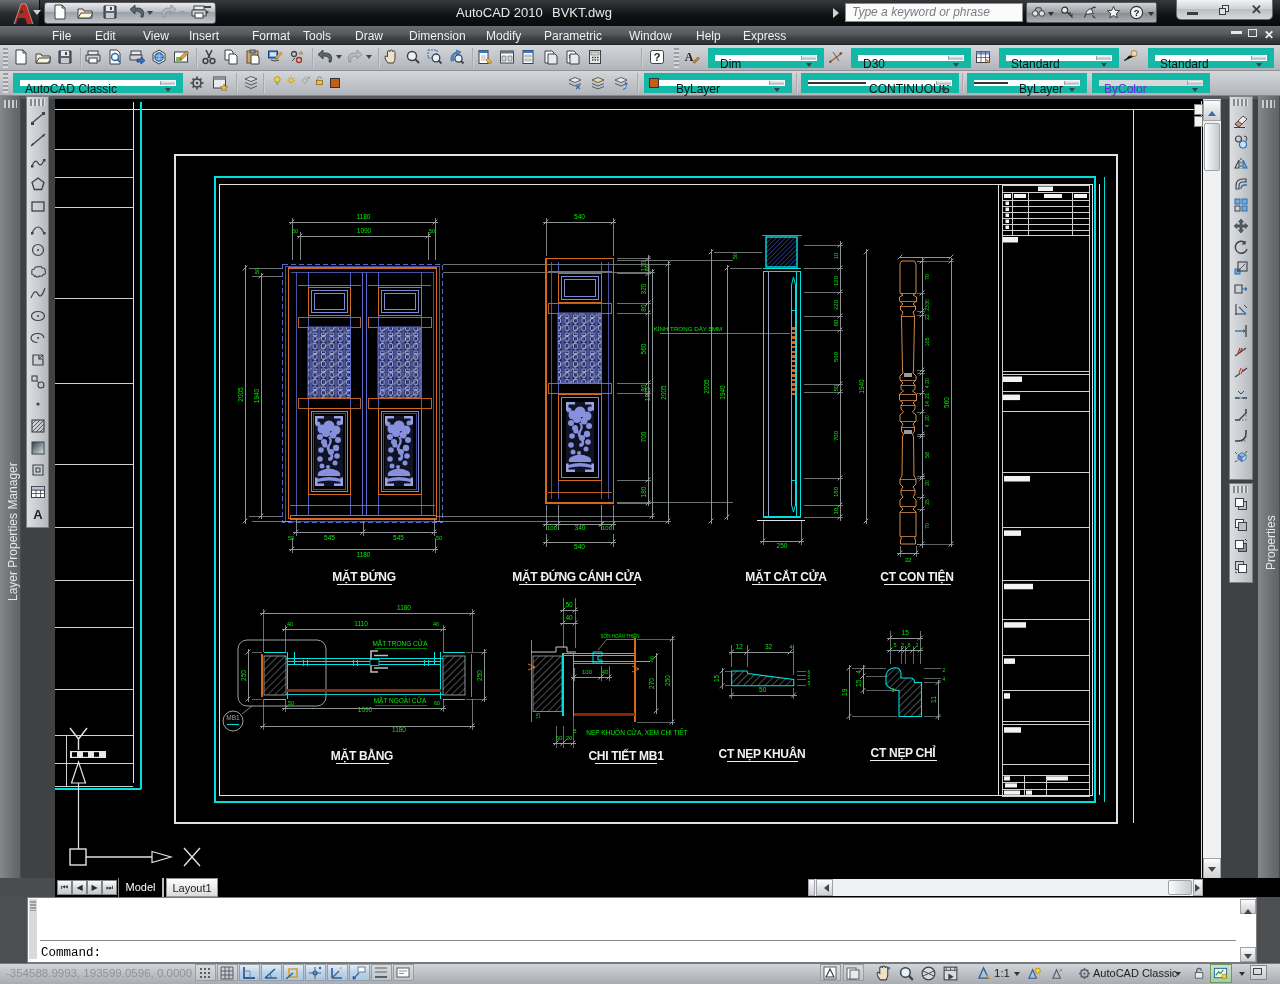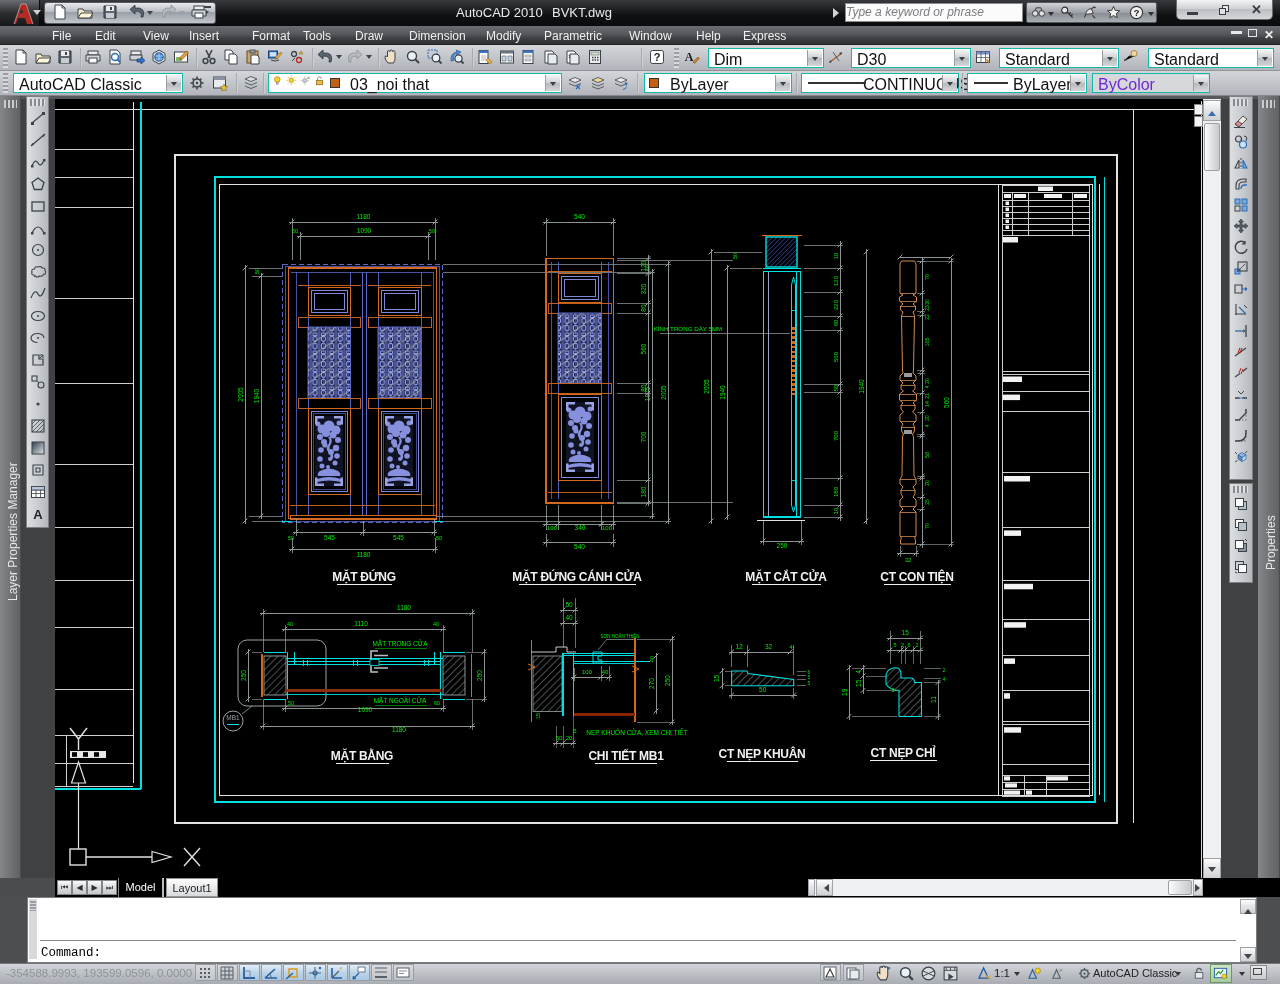--- a/index.html
+++ b/index.html
@@ -4,33 +4,33 @@
 html,body{width:1280px;height:984px;overflow:hidden;background:#000;
  font-family:"Liberation Sans",sans-serif;}
 #app{position:absolute;left:0;top:0;width:1280px;height:984px;background:#3f4143}
 .abs{position:absolute}
 
 #title{left:0;top:0;width:1280px;height:26px;background:linear-gradient(#38393c,#101113 60%,#0a0b0d)}
 #alogo{left:0;top:0;width:40px;height:26px;background:linear-gradient(#6a6d72,#2c2d30 50%,#17181a);border-right:1px solid #0a0a0a}
 #qat{left:44px;top:2px;width:172px;height:22px;background:linear-gradient(#e7e9ec,#b9bdc3 45%,#9aa0a8 46%,#c2c6cc);border-radius:3px;border:1px solid #57595c}
 .ttxt{top:5px;height:16px;color:#e8e9ea;font-size:13px}
 
-#search{left:845px;top:3px;width:178px;height:19px;background:#fbfbfb;border:1px solid #8a8d90;color:#7a7d80;font-style:italic;font-size:12px;line-height:17px;}
+#search{left:845px;top:3px;width:178px;height:19px;background:#fbfbfb;border:1px solid #8a8d90;color:#7a7d80;font-style:italic;font-size:12px;line-height:17px;padding-left:6px}
 #icpanel{left:1026px;top:2px;width:131px;height:21px;background:linear-gradient(#cfd2d6,#9da2a8 50%,#878c93 51%,#a9aeb4);border:1px solid #55575a;border-radius:2px}
 #winbtns{left:1176px;top:0px;width:97px;height:20px;background:linear-gradient(#f2f3f4,#d0d3d6 45%,#b8bcc0 46%,#d6d9dc);border:1px solid #6a6d70;border-top:none;border-radius:0 0 5px 5px}
 
 #menu{left:0;top:26px;width:1280px;height:19px;background:linear-gradient(#6a6d71,#55585c 45%,#3c3f42 70%,#2e3033);border-bottom:1px solid #202224}
 .mi{top:29px;color:#f0f0f0;font-size:12px}
 
 .tbrow{left:0;width:1280px;background:linear-gradient(#d4d6da,#c2c5ca 50%,#b1b5bb)}
 #tb1{top:45px;height:26px;border-bottom:1px solid #909398}
 #tb2{top:71px;height:25px;border-bottom:1px solid #85888c}
 .grip{width:5px;background:repeating-linear-gradient(#9a9da2 0 2px,#d8dade 2px 4px)}
 .vsep{width:2px;background:linear-gradient(90deg,#94979c,#e2e4e7)}
-.combo{background:#fff;border:1px solid #14b8a6;height:20px;font-size:16px;color:#111}
+.combo{background:#fff;border:7px solid #14b8a6;height:20px;font-size:12px;color:#111}
 .combo .ar{position:absolute;right:1px;top:1px;bottom:1px;width:15px;background:linear-gradient(#f4f5f6,#cdd0d4 50%,#b6babf 51%,#d2d5d9);border-left:1px solid #9a9da2}
 .ar:after{content:"";position:absolute;left:4px;top:7px;border:3.5px solid transparent;border-top:4.5px solid #3c3e40}
 .ctext{position:absolute;left:5px;top:2px;white-space:nowrap}
 
 .palstrip{width:21px;background:linear-gradient(90deg,#85878a,#6d6f72 60%,#606264);border-right:1px solid #4a4c4e}
 .vtext{position:absolute;transform:rotate(-90deg);transform-origin:0 0;color:#e6e7e8;font-size:12px;white-space:nowrap}
 .vtb{background:linear-gradient(90deg,#dddfe2,#c8cbcf 55%,#b4b8bd);border:1px solid #7d8084}
 
 #tabrow{left:0;top:878px;width:1280px;height:19px;background:#000}
 .navb{top:2px;width:15px;height:15px;background:linear-gradient(#fafafa,#dadcde 50%,#c6c9cc);border:1px solid #808386;color:#2c2e30;font-size:8px;text-align:center;line-height:13px}
@@ -117,24 +117,20 @@
       <span class="ctext">Standard</span>
       <span class="ar"></span>
     </div>
     <div class="abs grip" style="left:3px;top:73px;height:20px"></div>
     <div class="abs combo" style="left:13px;top:73px;width:170px;background:#fff;color:#111">
       <span class="ctext">AutoCAD Classic</span>
       <span class="ar"></span>
     </div>
     <div class="abs vsep" style="left:236px;top:73px;height:20px"></div>
     <div class="abs vsep" style="left:263px;top:73px;height:20px"></div>
-    <div class="abs combo" style="left:268px;top:73px;width:294px;background:#fff;color:#111">
-      <span class="ctext"><span style="padding-left:76px">03_noi that</span></span>
-      <span class="ar"></span>
-    </div>
     <div class="abs" style="left:330px;top:78px;width:10px;height:10px;background:#c45f11;border:1px solid #333"></div>
     <div class="abs vsep" style="left:637px;top:73px;height:20px"></div>
     <div class="abs combo" style="left:644px;top:73px;width:148px;background:#fff;color:#111">
       <span class="ctext"><span style="padding-left:20px">ByLayer</span></span>
       <span class="ar"></span>
     </div>
     <div class="abs" style="left:649px;top:78px;width:10px;height:10px;background:#c45f11;border:1px solid #333"></div>
     <div class="abs vsep" style="left:796px;top:73px;height:20px"></div>
     <div class="abs combo" style="left:801px;top:73px;width:158px;background:#fff;color:#111">
       <span class="ctext"><span style="padding-left:56px">CONTINUOUS</span></span>

